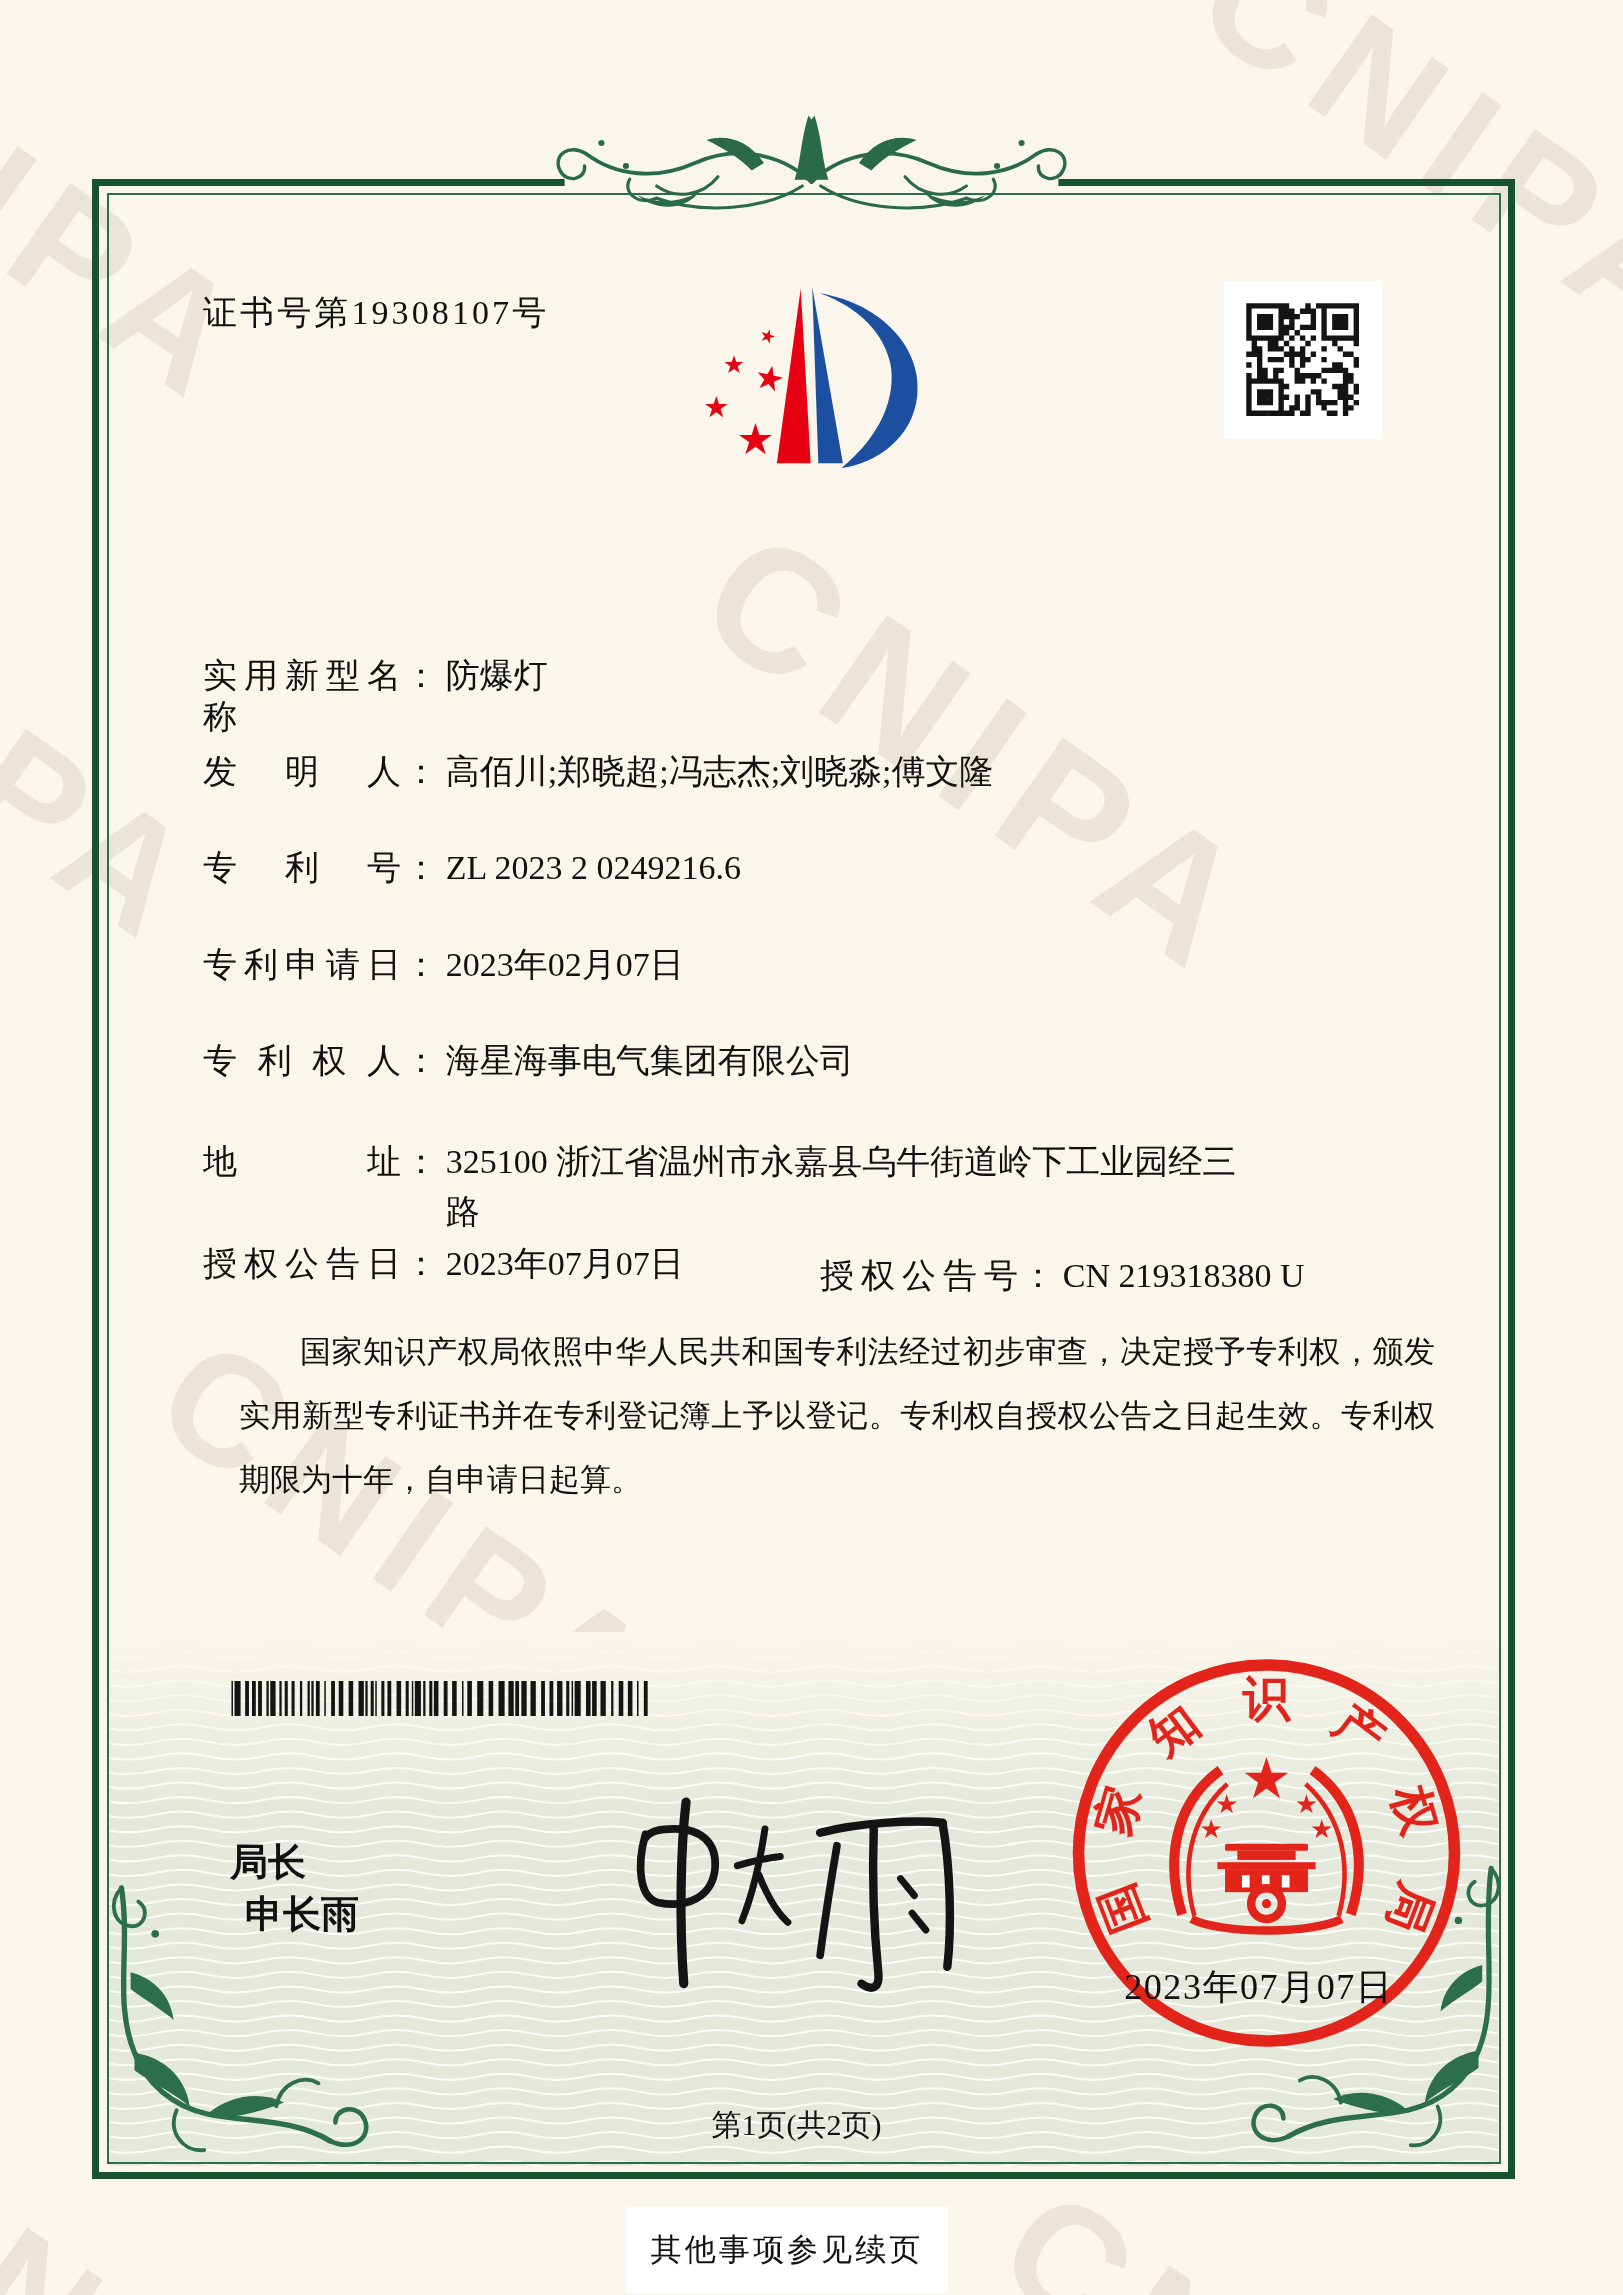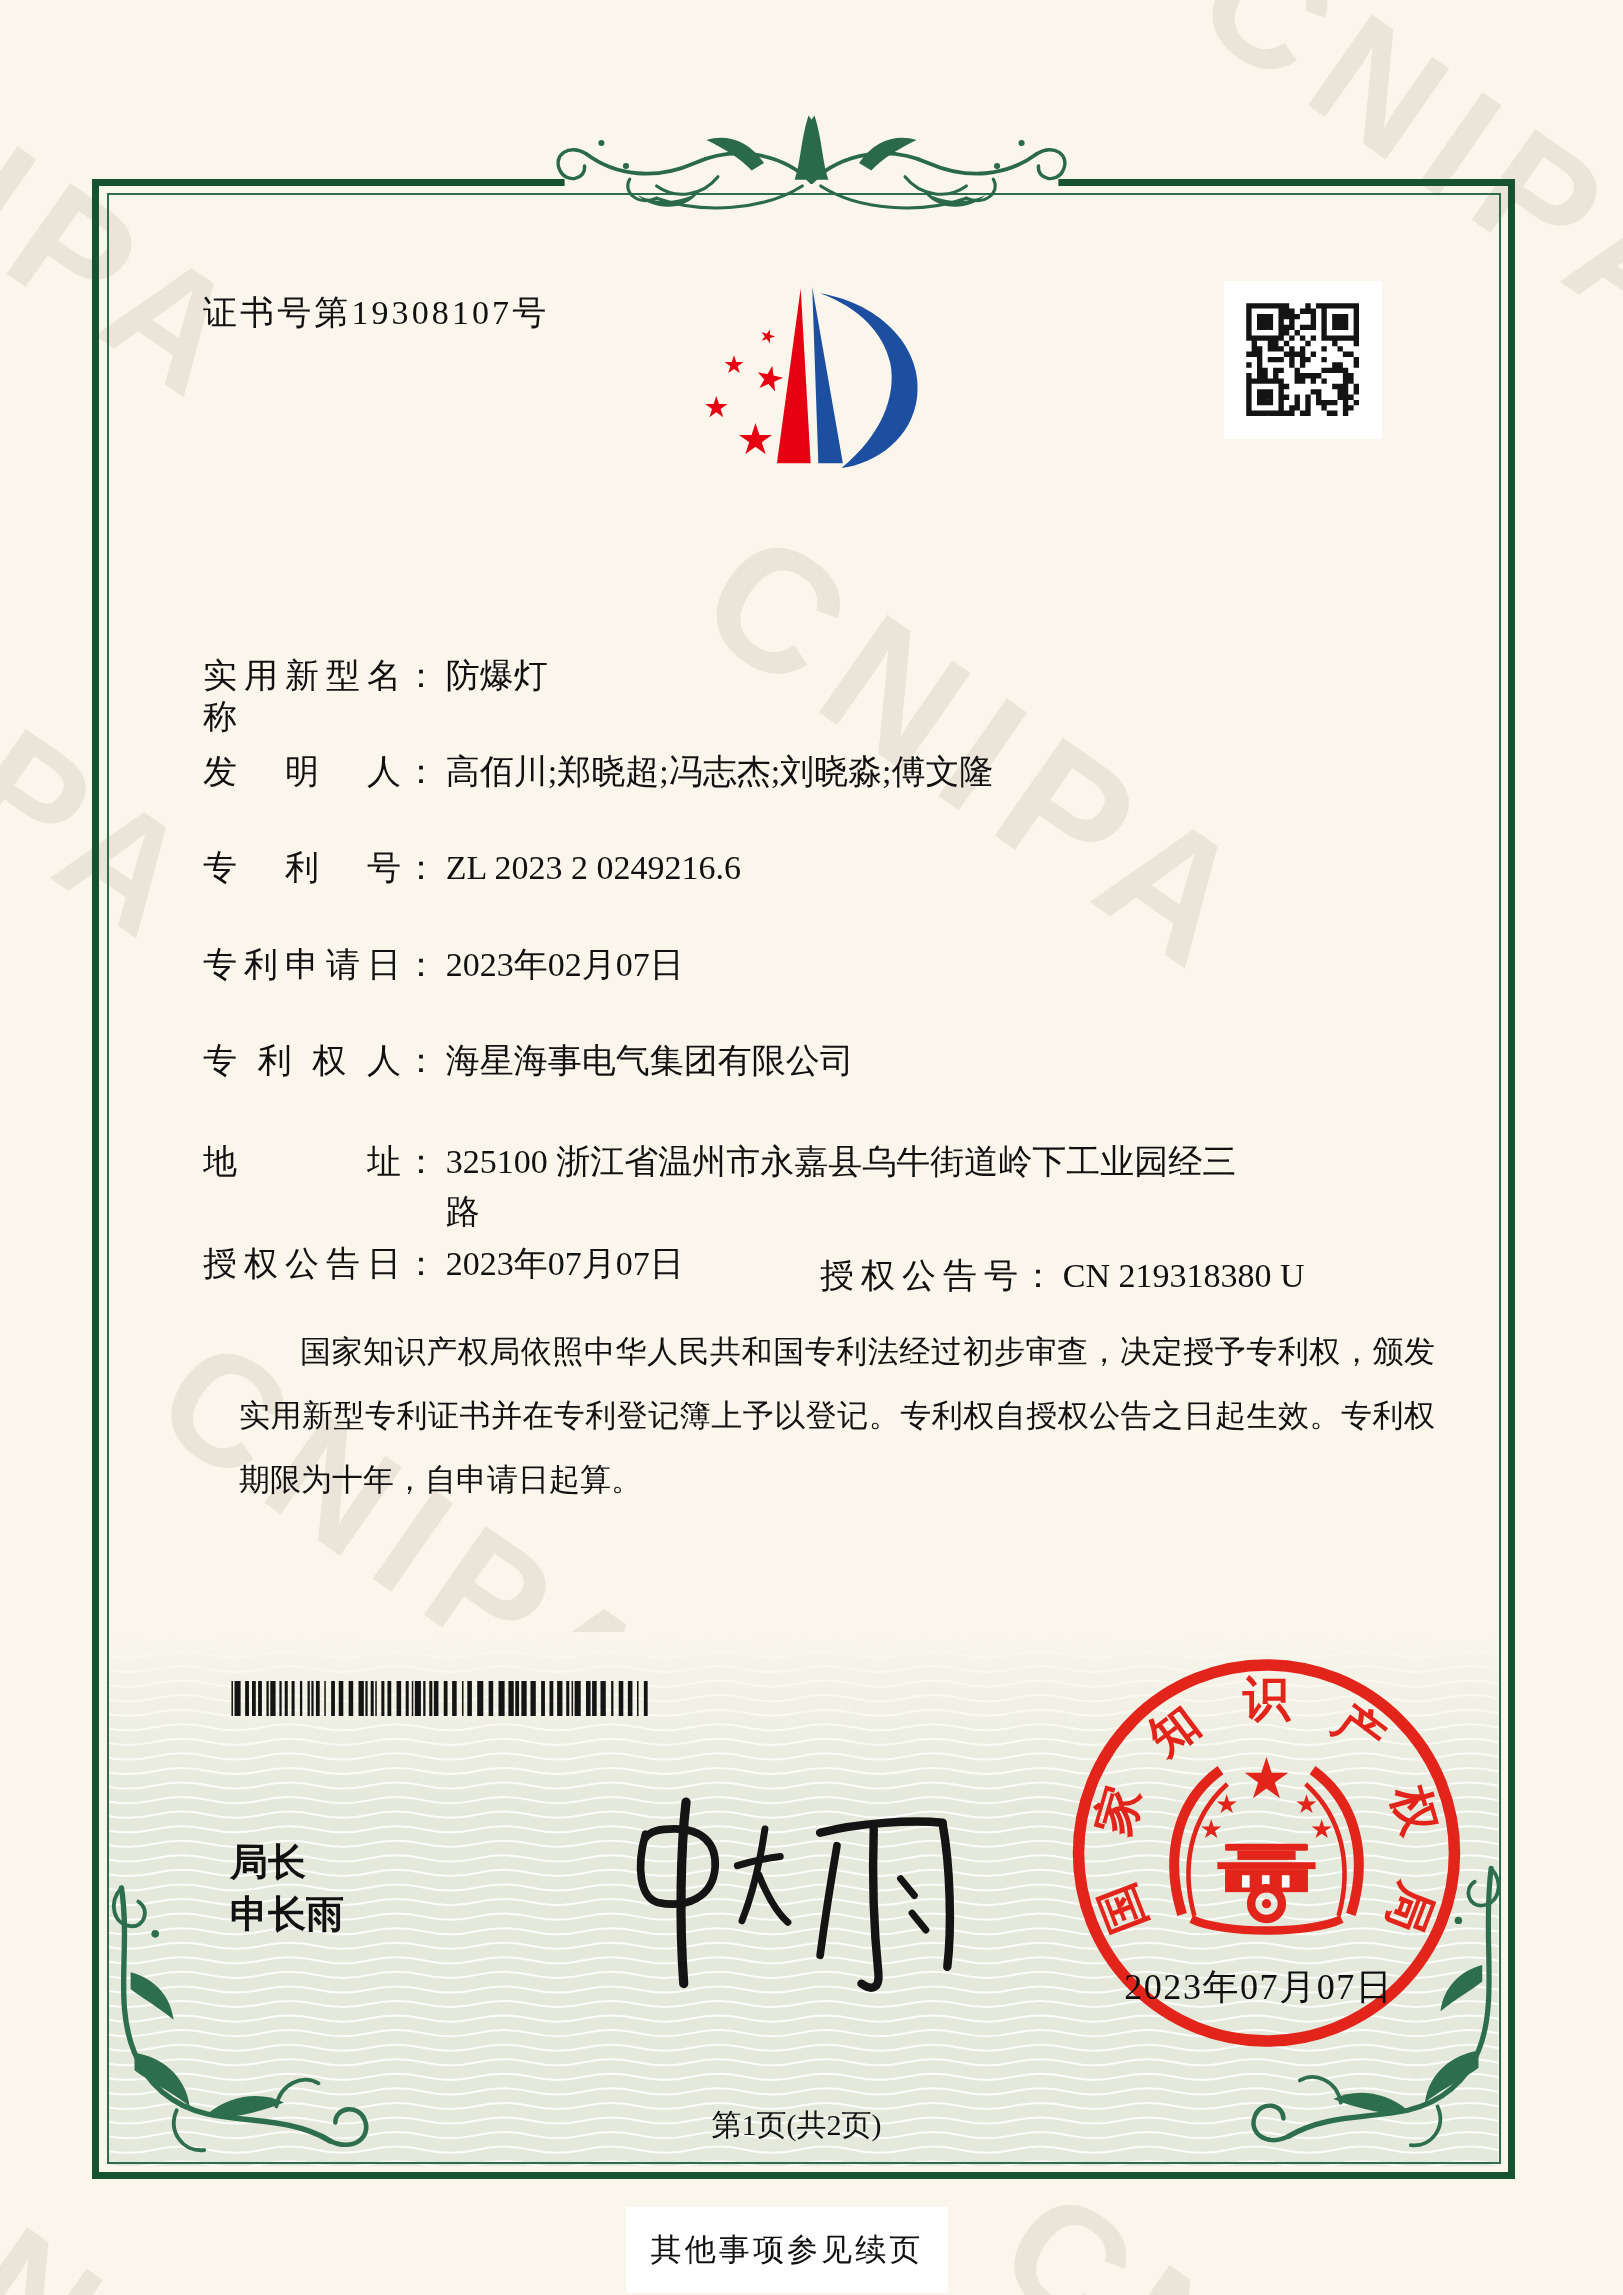--- a/index.html
+++ b/index.html
@@ -55,21 +55,21 @@
   .addr-val .l2{margin-top:9.2px;}
   .g2{position:absolute;left:617px;top:12px;display:flex;}
   .paras{position:absolute;left:239px;top:1320px;width:1196px;font-size:31px;
     line-height:64px;text-align:justify;z-index:4;}
   .paras p{margin:0;text-indent:61px;}
   .paras p + p{margin-top:10px;}
   .barcode{position:absolute;left:230px;top:1681px;z-index:4;}
   .director,.director-name{position:absolute;left:230px;font-size:38px;
     font-family:"Liberation Sans","DejaVu Sans",sans-serif;font-weight:600;z-index:4;}
   .director{top:1837px;}
-  .director-name{top:1889px;}
+  .director-name{top:1889px;margin-left:15px;}
   .signature{position:absolute;left:483px;top:1775px;z-index:5;}
   .seal{position:absolute;left:1067px;top:1655px;z-index:5;}
   .page-num{position:absolute;left:92px;top:2105px;width:1409px;text-align:center;
     font-size:30px;z-index:4;}
   .footer-box{position:absolute;left:626px;top:2207px;width:322px;height:86px;
     background:#FFFFFF;z-index:4;display:flex;align-items:center;justify-content:center;}
   .footer-box span{font-size:31px;letter-spacing:3.1px;}
 </style>
 </head>
 <body>

